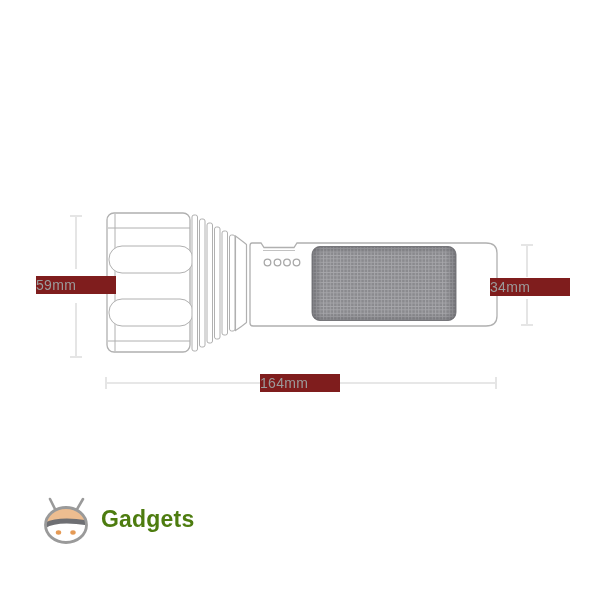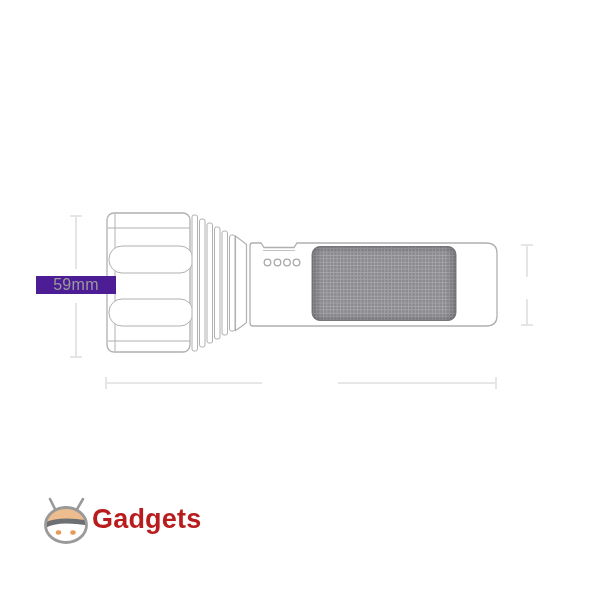--- a/index.html
+++ b/index.html
@@ -7,37 +7,38 @@
     position:relative;
     width:600px;height:600px;
     background:#ffffff;
     overflow:hidden;
     font-family:"Liberation Sans","DejaVu Sans",sans-serif;
   }
   #drawing{position:absolute;left:0;top:0;}
   .dim-label{
     position:absolute;
     width:80px;
-    text-align:center;
-    font-size:16px;
+    text-align:left;
+    font-size:14px;
     color:#9b9b9b;
     letter-spacing:0.3px;
-    background:#4c1d95;
+    background:#7f1d1d;
     line-height:18px;
   }
   .logo{
     position:absolute;
     left:42px;top:492px;
     display:flex;
     align-items:center;
   }
   .logo-text{
-    font-size:27px;
+    margin-left:9px;
+    font-size:23px;
     font-weight:bold;
-    color:#b91c1c;
+    color:#4d7c0f;
     line-height:23px;
     letter-spacing:0.2px;
   }
 </style>
 </head>
 <body>
 
 <div id="canvas">
 
   <svg id="drawing" width="600" height="600" viewBox="0 0 600 600">
@@ -123,21 +124,23 @@
         <line x1="106" y1="377" x2="106" y2="389"></line>
         <line x1="107" y1="383" x2="262" y2="383"></line>
         <line x1="338" y1="383" x2="495" y2="383"></line>
         <line x1="496" y1="377" x2="496" y2="389"></line>
       </g>
     </g>
   </svg>
 
   <div class="dim-label" style="left:36px;top:276px;">59mm</div>
 
+  <div class="dim-label" style="left:490px;top:278px;">34mm</div>
 
+  <div class="dim-label" style="left:260px;top:374px;">164mm</div>
 
   <div class="logo">
     <svg width="50" height="54" viewBox="0 0 50 54">
       <defs>
         <clipPath id="headClip">
           <ellipse cx="24" cy="33" rx="20.5" ry="17.5"></ellipse>
         </clipPath>
       </defs>
 
       <path d="M14,19 L8,7" stroke="#9a9a9a" stroke-width="2.6" stroke-linecap="round" fill="none"></path>

